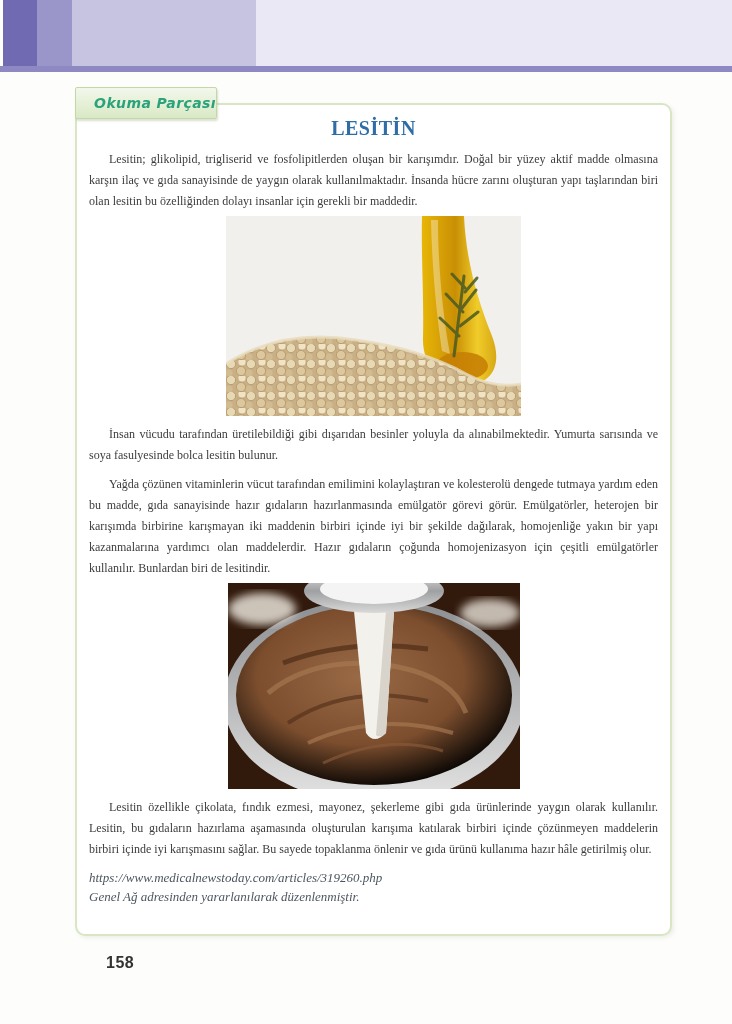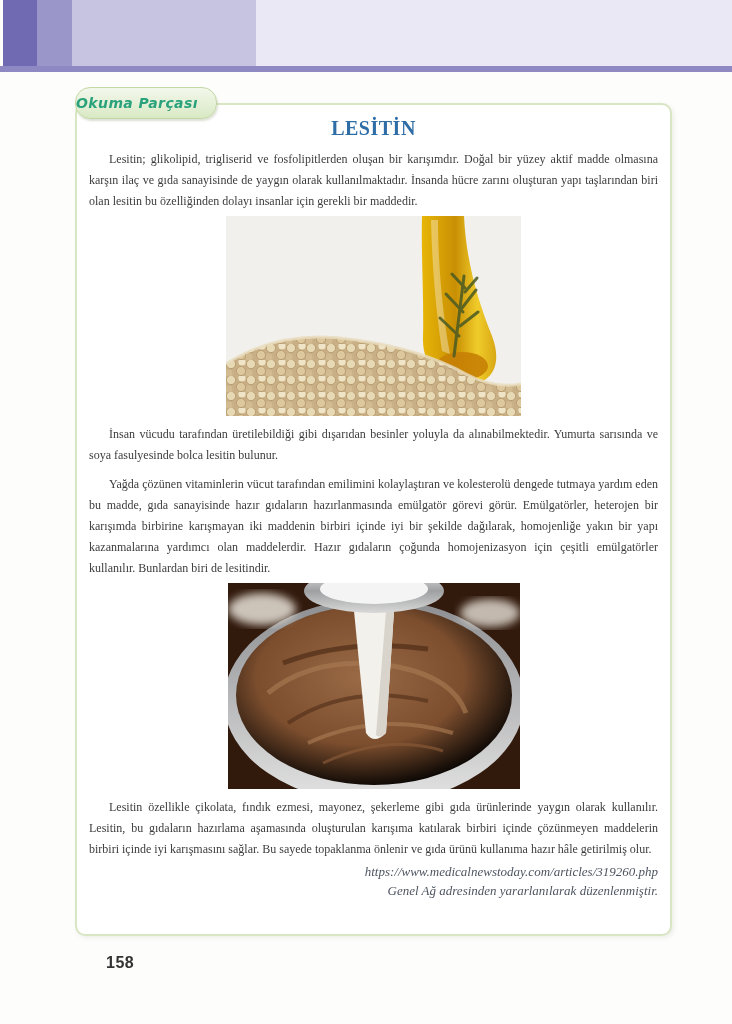--- a/index.html
+++ b/index.html
@@ -29,23 +29,23 @@
     border-radius:10px;
     box-shadow:2px 2px 4px rgba(120,130,90,.12);
     box-sizing:border-box;
     padding:0 12px;
   }
   .badge{
     position:absolute;top:-18px;left:-2px;
     width:140px;height:30px;
     background:linear-gradient(#f3f8ec,#d9e9c4);
     border:1px solid #c3d8a4;
-    border-radius:15px;
+    border-radius:2px;
     box-shadow:1px 2px 2px rgba(120,130,90,.25);
-    display:flex;align-items:center;justify-content:flex-start;
+    display:flex;align-items:center;justify-content:flex-end;
   }
   .badge span{
     font-family:"DejaVu Sans","Liberation Sans",sans-serif;
     font-style:italic;font-weight:bold;
     font-size:14px;letter-spacing:.4px;
     color:#2aa27c;
   }
   h1.article-title{
     margin:12px 0 0 0;height:24px;
     text-align:center;
@@ -58,21 +58,21 @@
     color:#3c3c3c;
     text-align:justify;
     text-indent:20px;
   }
   .reading-box p.tight{}
   figure{margin:4px auto 0 auto;padding:0;display:block;}
   figure.fig-soy{width:295px;height:200px;margin-top:4px;}
   figure.fig-choc{width:292px;height:206px;margin-top:4px;}
   figure svg{display:block;width:100%;height:100%;}
 
-  .source{margin-top:2px;text-align:right;}
+  .source{margin-top:8px;text-align:left;}
   .source div{
     font-size:13px;line-height:19px;
     font-style:italic;color:#4d5560;
   }
 
   
   .page-number{
     position:absolute;left:78px;top:954px;
     font-family:"Liberation Sans","DejaVu Sans",sans-serif;
     font-weight:bold;font-size:16px;color:#333;

